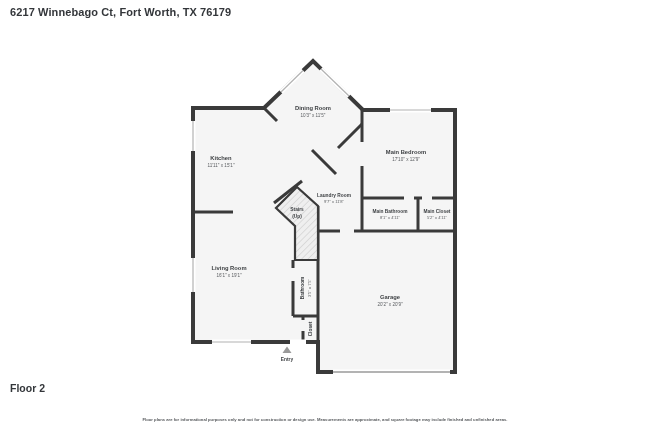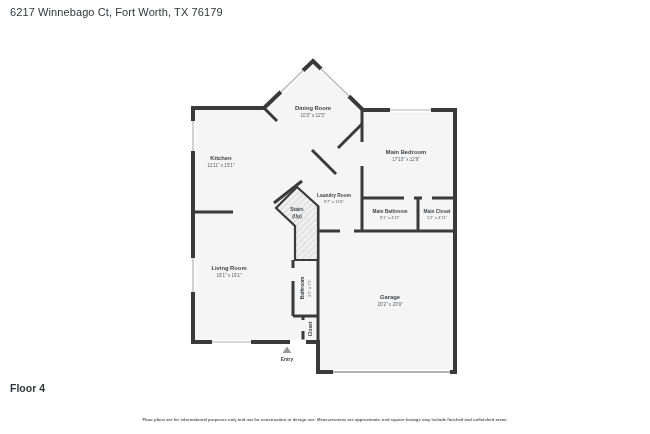--- a/index.html
+++ b/index.html
@@ -1,17 +1,17 @@
 <!DOCTYPE html>
 <html><head>
 <meta charset="utf-8">
 <style>
   html,body{margin:0;padding:0;background:#ffffff;}
   body{width:650px;height:434px;position:relative;font-family:"Liberation Sans",sans-serif;overflow:hidden;}
-  .title{position:absolute;left:10px;top:6px;font-size:11px;font-weight:400;color:#33363a;letter-spacing:.1px;}
+  .title{position:absolute;left:10px;top:6px;font-size:11px;font-weight:700;color:#33363a;letter-spacing:.1px;}
   .floor-label{position:absolute;left:10px;top:382px;font-size:10.5px;font-weight:700;color:#33363a;}
   .disclaimer{position:absolute;left:0;top:417px;width:650px;text-align:center;font-size:4.2px;font-weight:600;color:#56595c;}
   svg{position:absolute;left:0;top:0;}
   .shell{fill:#f5f5f5;stroke:#3a3a3a;stroke-width:4;stroke-linejoin:miter;}
   .iw{stroke:#3a3a3a;stroke-width:3;fill:none;stroke-linecap:butt;}
   .stairs{fill:url(#hatch);stroke:#3a3a3a;stroke-width:2.2;}
   .win-w{stroke:#ffffff;stroke-width:5;fill:none;}
   .win-l{stroke:#b2b2b2;stroke-width:1.2;fill:none;}
   .gdoor{stroke:#9a9a9a;stroke-width:1.4;fill:none;}
   .rname{font-size:5.8px;font-weight:700;fill:#3c3f42;text-anchor:middle;}
@@ -118,14 +118,14 @@
   <g>
     <text class="rname" x="390" y="299">Garage</text>
     <text class="rdims" x="390" y="305.5">20'2" x 20'9"</text>
   </g>
   <g>
     <path class="tri" d="M287,346.5 L282.5,353 L291.5,353 Z"></path>
     <text class="rname-sm" x="287" y="361">Entry</text>
   </g>
 </svg>
 
-<div class="floor-label">Floor 4</div>
+<div class="floor-label">Floor 2</div>
 <div class="disclaimer">Floor plans are for informational purposes only and not for construction or design use. Measurements are approximate, and square footage may include finished and unfinished areas.</div>
 
 </body></html>

